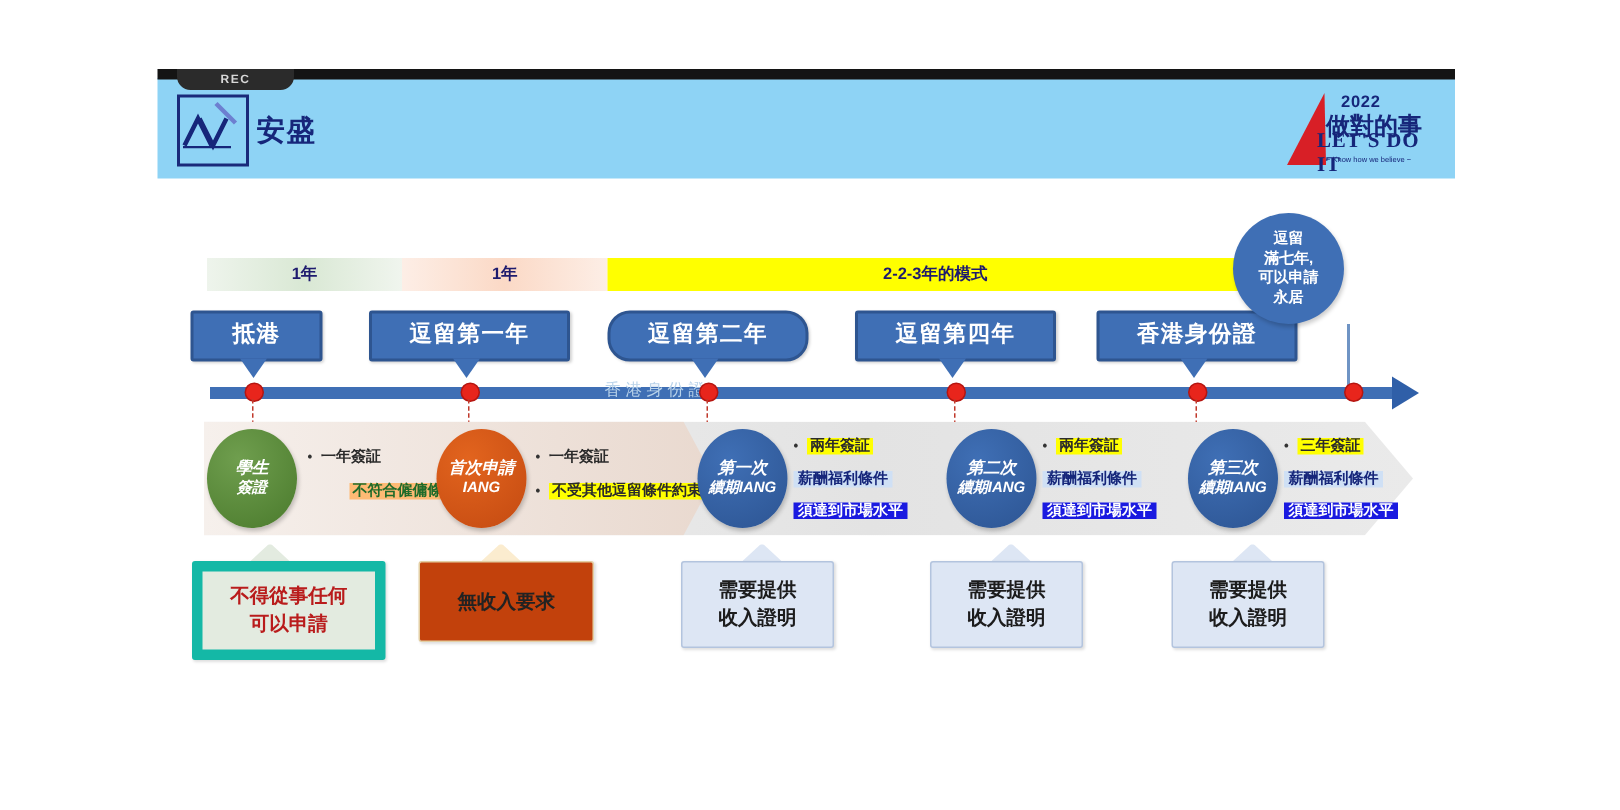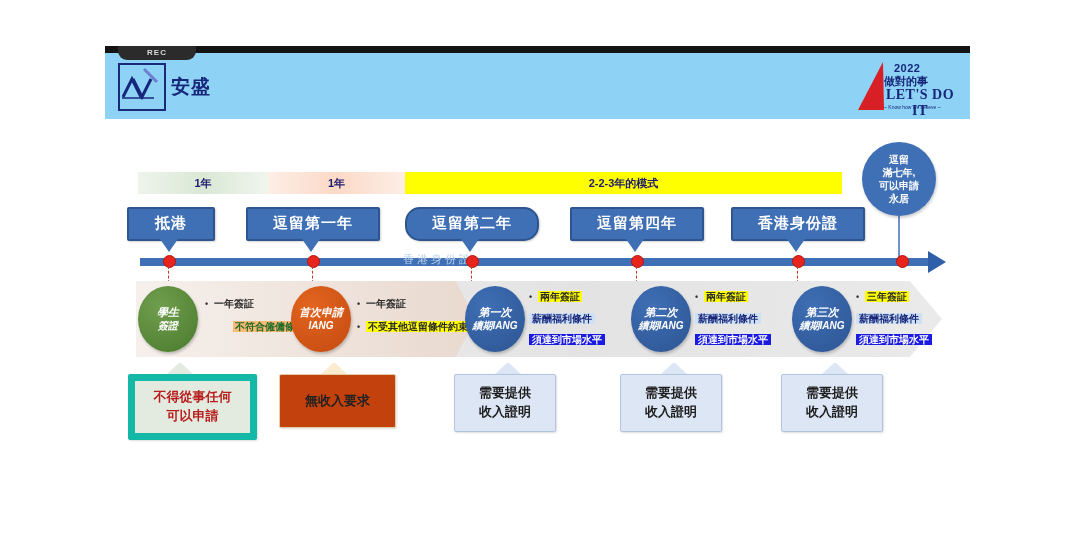--- a/index.html
+++ b/index.html
@@ -35,33 +35,33 @@
   .axa-logo{
     position:absolute;left:13px;top:11px;width:44px;height:44px;
     border:2px solid #1a2a7a;background:#8ed3f5;
   }
   .axa-logo svg{display:block;}
   .axa-word{
     position:absolute;left:66px;top:22px;
     font-size:19px;font-weight:bold;color:#16267a;letter-spacing:1px;
   }
   .ldi{
-    position:absolute;right:8px;top:8px;width:100px;height:52px;text-align:center;
+    position:absolute;right:8px;top:8px;width:100px;height:52px;
   }
   .ldi .slash{
     position:absolute;left:2px;top:2px;width:0;height:0;
     border-left:13px solid transparent;border-right:13px solid transparent;
     border-bottom:48px solid #d81f26;transform:skewX(-14deg);
   }
   .ldi .y2022{
     position:absolute;left:32px;top:2px;font-size:11px;font-weight:bold;
     color:#16267a;letter-spacing:.5px;
   }
   .ldi .zh{
-    position:absolute;left:22px;top:14px;font-size:11px;font-weight:bold;
+    position:absolute;left:22px;top:14px;font-size:16px;font-weight:bold;
     color:#16267a;
   }
   .ldi .en{
     position:absolute;left:16px;top:27px;font-size:14px;font-weight:bold;
     color:#16267a;font-family:"Liberation Serif","DejaVu Serif",serif;
     letter-spacing:.5px;
   }
   .ldi .tag{
     position:absolute;left:22px;top:44px;font-size:5px;color:#16267a;
   }
@@ -228,21 +228,21 @@
     <div class="ms" style="left:300px;top:155px;width:130px;border-radius:15px;">逗留第二年</div>
     <div class="ms-arrow" style="left:356px;top:187px;"></div>
 
     <div class="ms" style="left:465px;top:155px;width:130px;">逗留第四年</div>
     <div class="ms-arrow" style="left:521px;top:187px;"></div>
 
     <div class="ms" style="left:626px;top:155px;width:130px;">香港身份證</div>
     <div class="ms-arrow" style="left:682px;top:187px;"></div>
 
     <div class="circle-stem" style="left:793px;top:164px;height:42px;"></div>
-    <div class="bigcircle" style="left:757px;top:90px;">
+    <div class="bigcircle" style="left:717px;top:90px;">
       <div>逗留</div>
       <div>滿七年,</div>
       <div>可以申請</div>
       <div>永居</div>
     </div>
 
     <div class="tl-line" style="left:35px;top:206px;width:790px;"></div>
     <div class="tl-head" style="left:823px;top:199px;"></div>
     <div class="watermark" style="left:298px;top:200px;">香港身份證</div>
 

